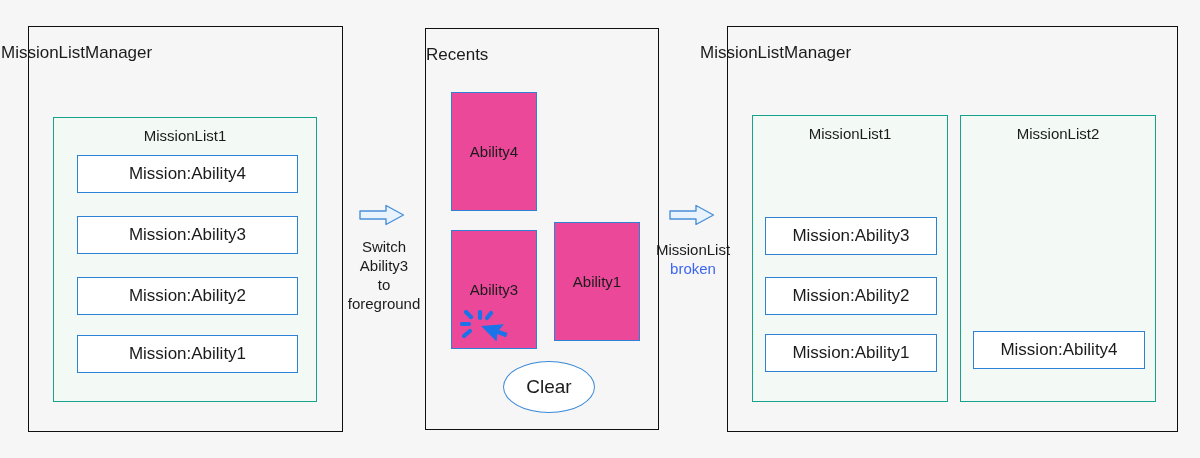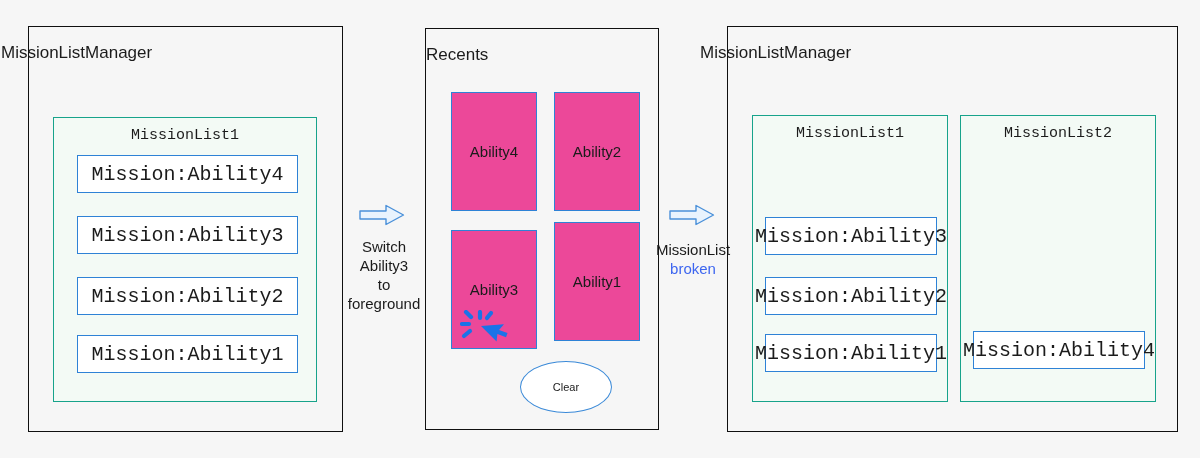--- a/index.html
+++ b/index.html
@@ -19,48 +19,47 @@
   #panel-mid{left:425px;top:28px;width:234px;height:402px;}
   #panel-right{left:727px;top:26px;width:451px;height:406px;}
   .panel-title{
     text-align:left;margin-top:17px;font-size:17px;line-height:17px;
   }
   .panel-title.shifted{transform:translateX(-28px);}
   .mission-list{
     position:absolute;box-sizing:border-box;
     border:1px solid var(--c-teal,#17a38b);
     background:var(--c-list_bg,#f3faf5);
-    font-family:Liberation Mono, monospace;
   }
   #left-list{left:24px;top:90px;width:264px;height:285px;}
   #right-list1{left:24px;top:88px;width:196px;height:287px;}
   #right-list2{left:232px;top:88px;width:196px;height:287px;}
   .list-title{text-align:center;margin-top:9px;font-size:15px;}
   .mission-box{
     position:absolute;box-sizing:border-box;height:38px;
     background:#fff;border:1px solid var(--c-blue,#2e82d6);
     display:flex;align-items:center;justify-content:center;
-    font-size:20px;
+    font-size:17px;
   }
   #left-list .mission-box{left:23px;width:221px;}
   #left-list .m0{top:37px}#left-list .m1{top:98px}#left-list .m2{top:159px}#left-list .m3{top:217px}
   #right-list1 .mission-box,#right-list2 .mission-box{left:12px;width:172px;}
   #right-list1 .m0{top:101px}#right-list1 .m1{top:161px}#right-list1 .m2{top:218px}
   #right-list2 .m0{top:215px}
   .ability-card{
     position:absolute;width:86px;height:119px;box-sizing:border-box;
     background:#ec4899;border:1px solid var(--c-blue,#2e82d6);
     display:flex;align-items:center;justify-content:center;font-size:15px;
   }
   .c0{left:25px;top:63px}.c1{left:128px;top:63px}
   .c2{left:25px;top:201px}.c3{left:128px;top:193px}
   .clear-btn{
-    position:absolute;left:94px;top:332px;width:92px;height:52px;box-sizing:border-box;
+    position:absolute;left:77px;top:332px;width:92px;height:52px;box-sizing:border-box;
     background:#fff;border:1.5px solid var(--c-btn_blue,#3b8ad8);border-radius:50%;
-    display:flex;align-items:center;justify-content:center;font-size:11px;
+    display:flex;align-items:center;justify-content:center;font-size:19px;
   }
   .flow-arrow{position:absolute;width:46px;height:22px;}
   #arrow1{left:359px;top:204px;}
   #arrow2{left:669px;top:204px;}
   .flow-caption{
     position:absolute;text-align:center;font-size:15px;line-height:19px;
   }
   #caption1{left:340px;top:237px;width:88px;}
   #caption2{left:648px;top:240px;width:90px;}
   .blue-word{color:var(--c-broken_blue,#3d66f0);}
@@ -86,21 +85,20 @@
 <div class="flow-caption" id="caption1">
   <div>Switch</div>
   <div>Ability3</div>
   <div>to</div>
   <div>foreground</div>
 </div>
 
 <div class="panel" id="panel-mid">
   <div class="panel-title">Recents</div>
   <div class="ability-card c0">Ability4</div>
-  <div class="ability-card c1">Ability2</div>
   <div class="ability-card c2">Ability3</div>
   <div class="ability-card c3">Ability1</div>
   <div class="clear-btn">Clear</div>
 </div>
 
 <svg id="click-cursor" viewBox="0 0 52 52">
   <g stroke="var(--c-cursor_blue,#1a73e8)" stroke-width="4.2" stroke-linecap="round">
     <line x1="20" y1="8" x2="20" y2="2"></line>
     <line x1="27" y1="8" x2="31" y2="3"></line>
     <line x1="11" y1="7" x2="6" y2="2"></line>

